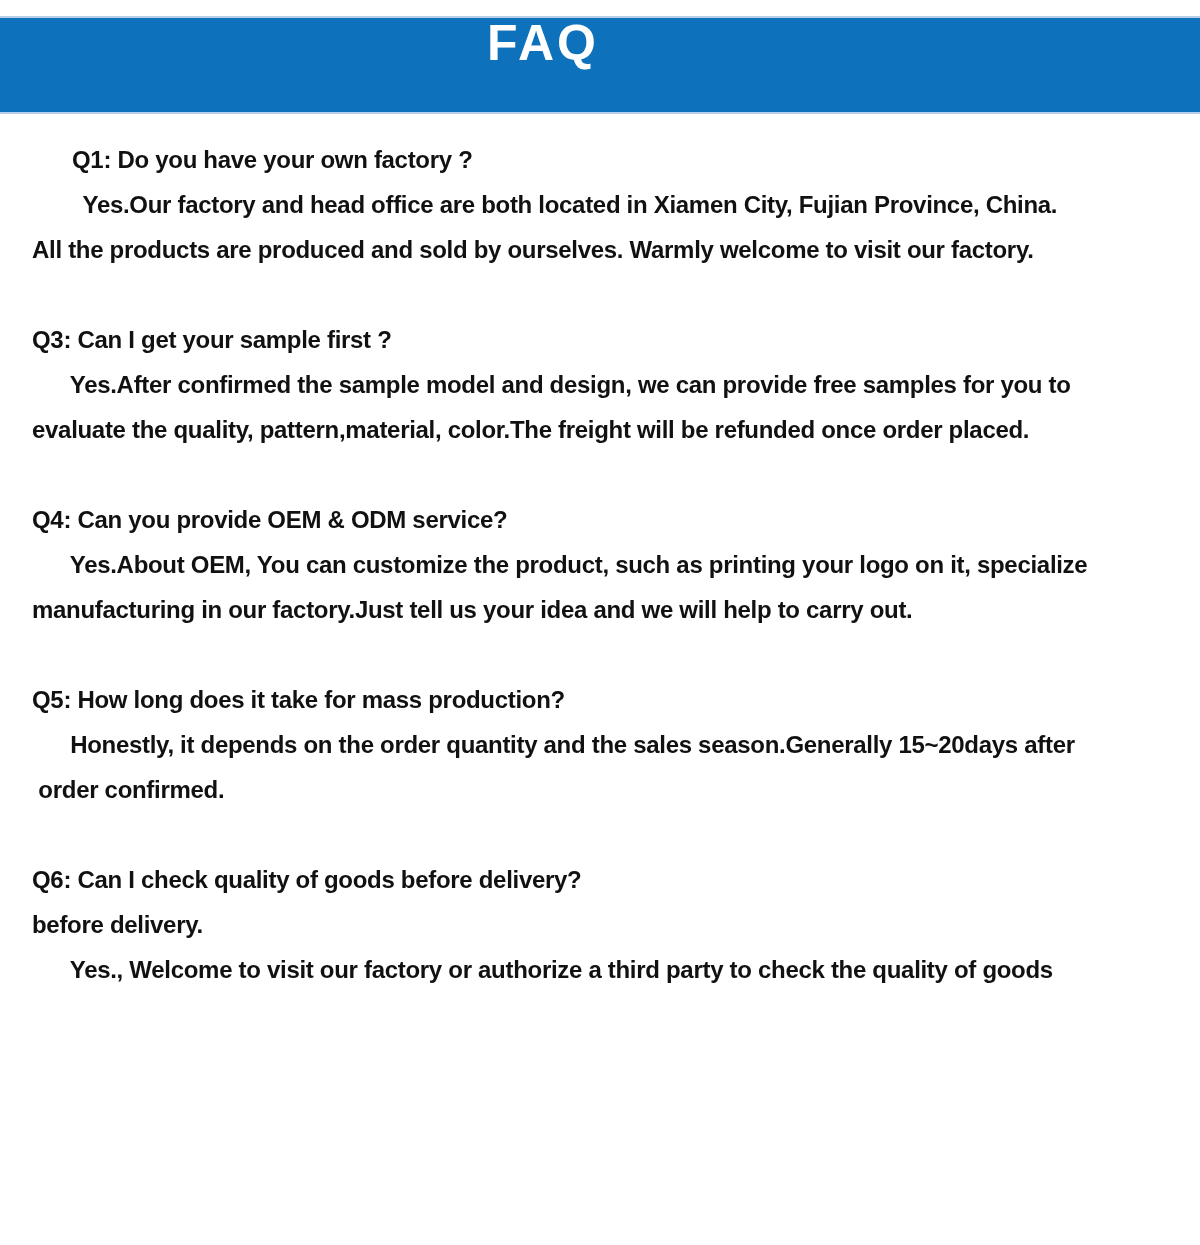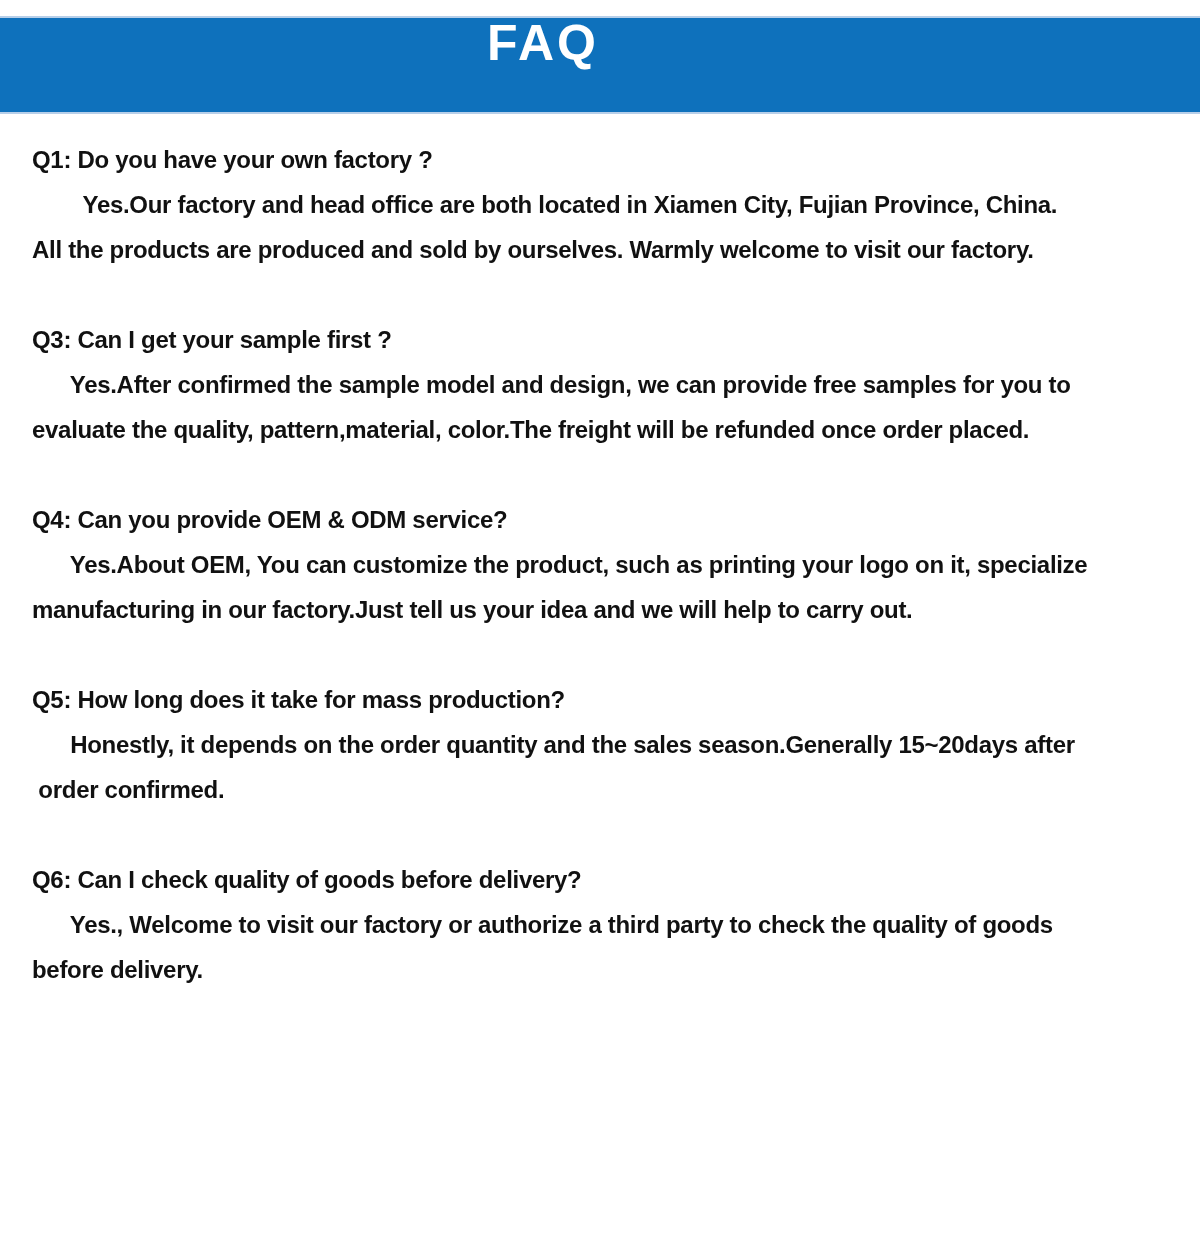--- a/index.html
+++ b/index.html
@@ -50,21 +50,21 @@
 </style>
 </head>
 <body>
 
 <div class="banner" style="background: rgb(14, 113, 188); border-top-color: rgb(183, 207, 233); border-bottom-color: rgb(183, 207, 233);">
   <div class="banner-title" style="color: rgb(255, 255, 255);">FAQ</div>
 </div>
 
 <div class="content" id="faq-list">
     <div class="faq-item">
-      <div class="line" style="color: rgb(17, 17, 17);">Q1: Do you have your own factory ?</div>
+      <div class="line" style="color: rgb(17, 17, 17); margin-left: 40px;">Q1: Do you have your own factory ?</div>
       <div>
         <div class="line" style="color: rgb(17, 17, 17);">        Yes.Our factory and head office are both located in Xiamen City, Fujian Province, China.</div>
         <div class="line" style="color: rgb(17, 17, 17);">All the products are produced and sold by ourselves. Warmly welcome to visit our factory.</div>
       </div>
     </div>
     <div class="faq-item">
     </div>
     <div class="faq-item">
       <div class="line" style="color: rgb(17, 17, 17);">Q3: Can I get your sample first ?</div>
       <div>
@@ -82,17 +82,17 @@
     <div class="faq-item">
       <div class="line" style="color: rgb(17, 17, 17);">Q5: How long does it take for mass production?</div>
       <div>
         <div class="line" style="color: rgb(17, 17, 17);">      Honestly, it depends on the order quantity and the sales season.Generally 15~20days after</div>
         <div class="line" style="color: rgb(17, 17, 17);"> order confirmed.</div>
       </div>
     </div>
     <div class="faq-item">
       <div class="line" style="color: rgb(17, 17, 17);">Q6: Can I check quality of goods before delivery?</div>
       <div>
+        <div class="line" style="color: rgb(17, 17, 17);">before delivery.</div>
         <div class="line" style="color: rgb(17, 17, 17);">      Yes., Welcome to visit our factory or authorize a third party to check the quality of goods</div>
-        <div class="line" style="color: rgb(17, 17, 17);">before delivery.</div>
       </div>
     </div>
   </div>
 
 </body></html>

